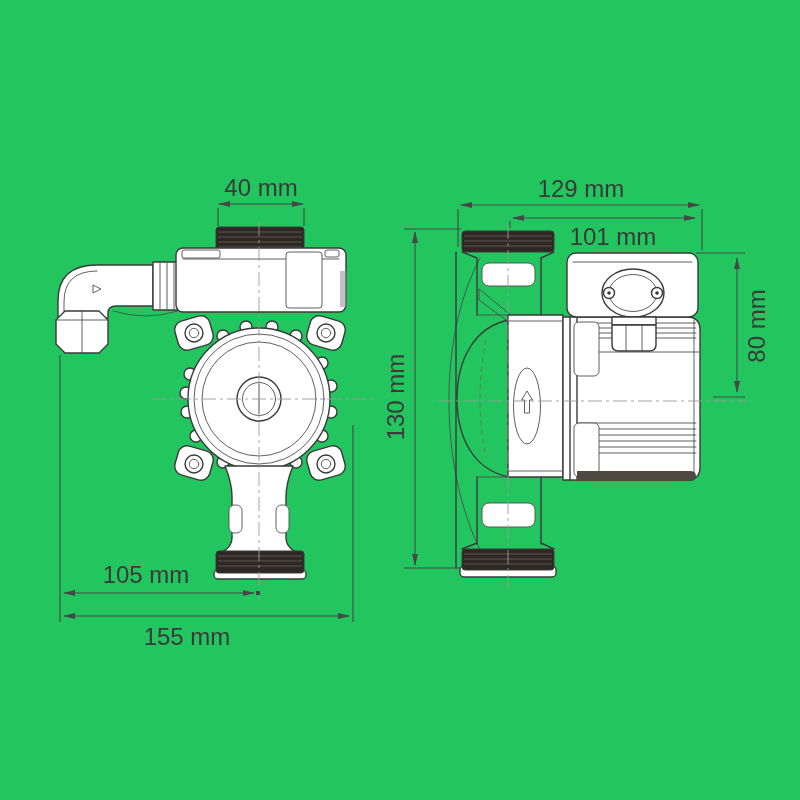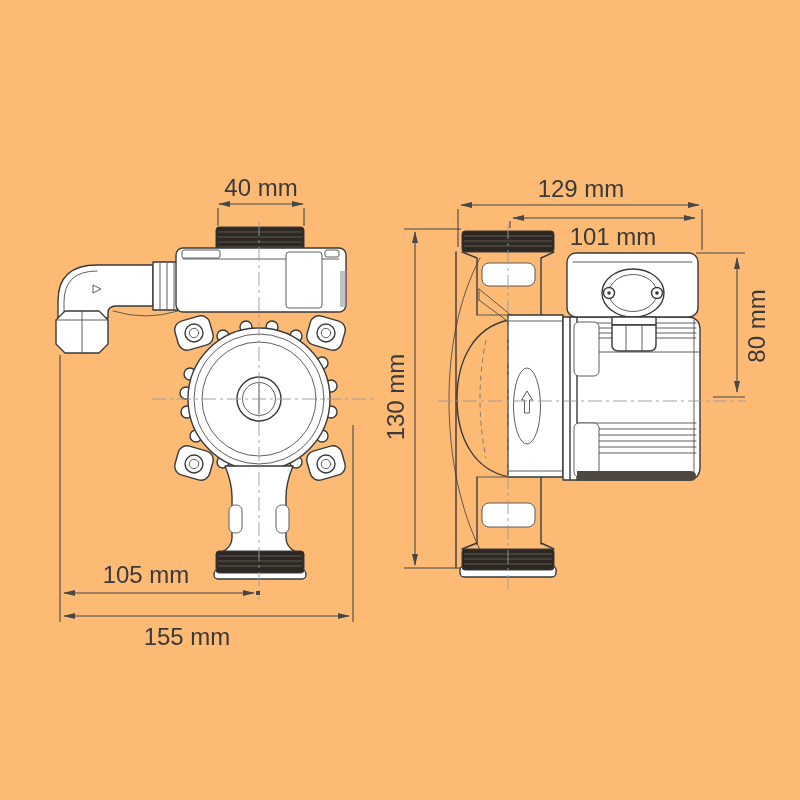--- a/index.html
+++ b/index.html
@@ -1,16 +1,16 @@
 <!DOCTYPE html>
 <html><head>
 <meta charset="utf-8">
 <style>
   html,body{margin:0;padding:0;background:#ffffff;width:800px;height:800px;overflow:hidden;}
-  #stage{position:relative;width:800px;height:800px;background:#fdba74;font-family:"Liberation Sans",sans-serif;}
+  #stage{position:relative;width:800px;height:800px;background:#22c55e;font-family:"Liberation Sans",sans-serif;}
   svg{display:block;}
   .ln   {stroke:#3a3a3a;stroke-width:1.4;fill:none;stroke-linecap:round;stroke-linejoin:round;}
   .lnf  {stroke:#3a3a3a;stroke-width:1.4;fill:#ffffff;stroke-linejoin:round;}
   .thin {stroke:#4d4d4d;stroke-width:0.9;fill:none;stroke-linecap:round;}
   .thinf{stroke:#4d4d4d;stroke-width:0.9;fill:#ffffff;}
   .hid  {stroke:#6a6a6a;stroke-width:0.8;fill:none;stroke-dasharray:5 4;}
   .dim  {stroke:#474747;stroke-width:1.1;fill:none;}
   .cl   {stroke:#9a9a9a;stroke-width:0.9;fill:none;stroke-dasharray:14 4 3 4;}
   .thread{fill:#2d2823;stroke:#3a3a3a;stroke-width:1;}
   .tstripe{stroke:#5f584f;stroke-width:1;fill:none;}

